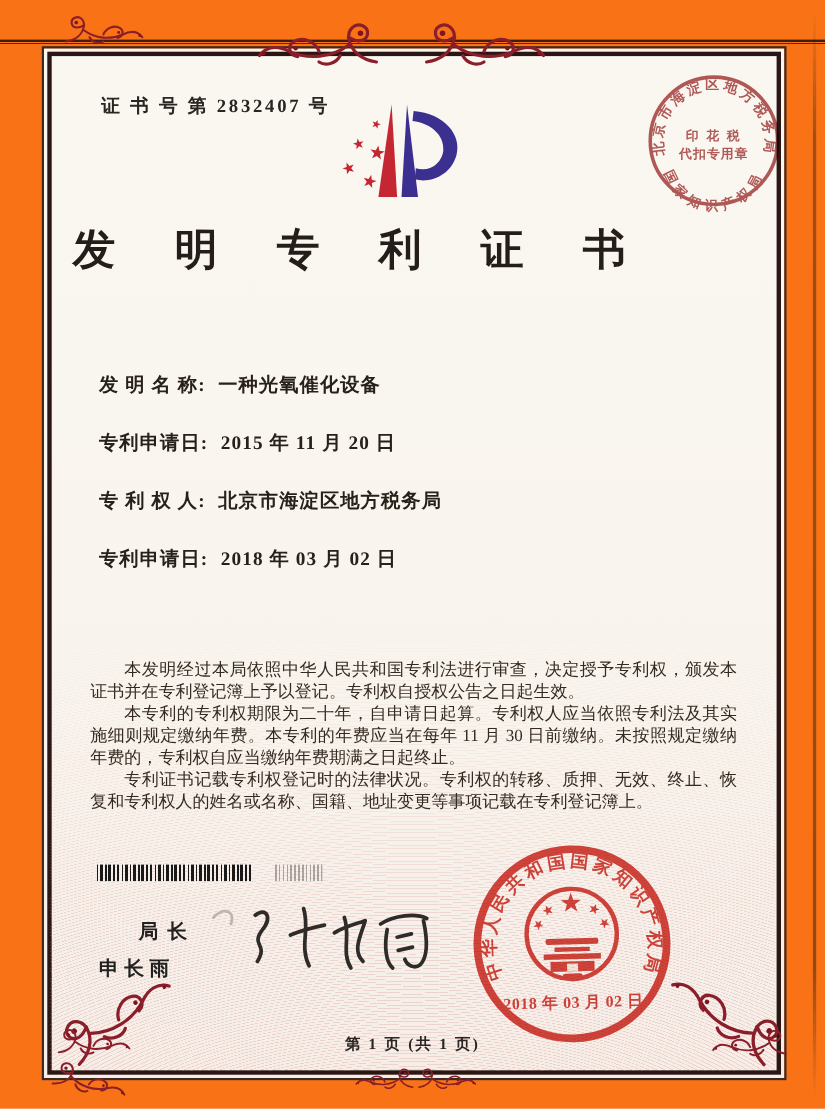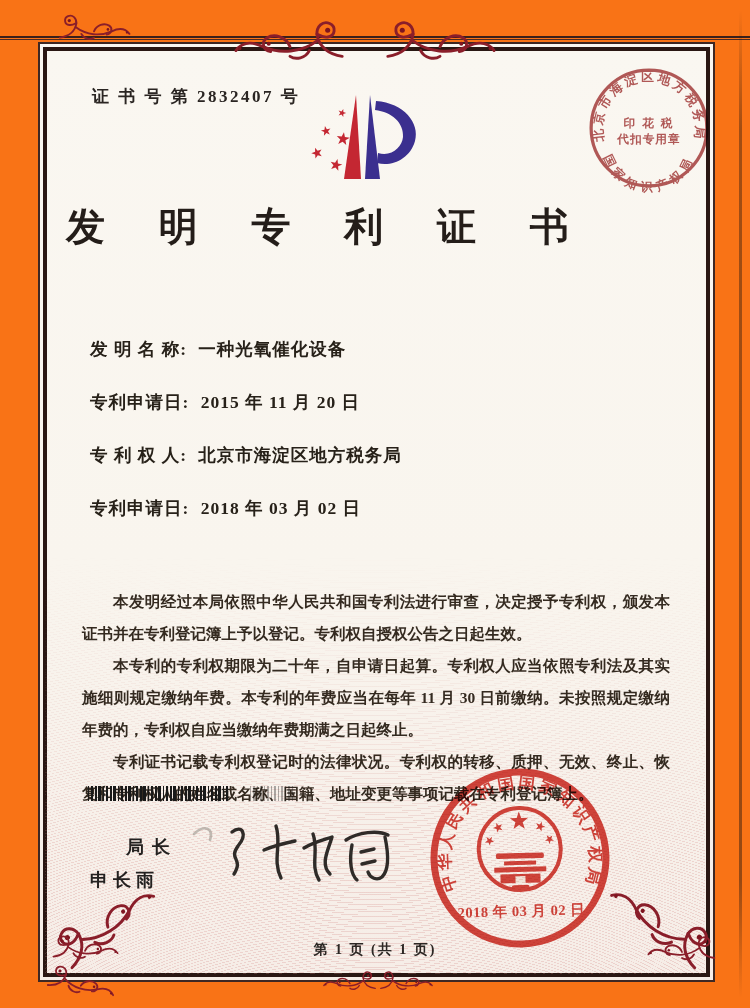--- a/index.html
+++ b/index.html
@@ -37,22 +37,22 @@
   .logo{position:absolute;left:300px;top:86px;width:150px;height:102px;z-index:5;}
   .tax-stamp{position:absolute;left:583px;top:62px;width:132px;height:132px;z-index:7;
     opacity:.82;mix-blend-mode:multiply;}
   .title{position:absolute;left:0;top:200px;width:750px;z-index:5;text-align:left;
     font-size:39px;font-weight:700;letter-spacing:22px;text-indent:22px;color:#241d19;padding-left:44px;}
   .fields{position:absolute;left:90px;top:299px;z-index:5;margin-top:38px;}
   .field-row{height:24.5px;line-height:24.5px;margin-bottom:28.5px;font-size:17.5px;
     font-weight:700;color:#272119;white-space:nowrap;}
   .flabel{margin-right:7px;letter-spacing:1px;}
   .fvalue{letter-spacing:1px;}
-  .paras{position:absolute;left:82px;top:586px;width:588px;z-index:5;
-    font-size:15.5px;line-height:32px;color:#342a20;font-weight:700;text-align:justify;}
+  .paras{position:absolute;left:82px;top:600px;width:588px;z-index:5;
+    font-size:15.5px;line-height:20px;color:#342a20;font-weight:400;text-align:justify;}
   .paras p{margin:0;text-indent:2em;}
   .barcode{position:absolute;left:88px;top:786px;width:205px;height:15px;z-index:5;}
   .bc-main{position:absolute;left:0;top:0;width:142px;height:15px;
     background:repeating-linear-gradient(90deg,#191919 0 1.5px,rgba(0,0,0,0) 1.5px 3px,#191919 3px 5.5px,rgba(0,0,0,0) 5.5px 7.5px);}
   .bc-tail{position:absolute;left:162px;top:0;width:43px;height:15px;opacity:.35;
     background:repeating-linear-gradient(90deg,#191919 0 1.5px,rgba(0,0,0,0) 1.5px 3.5px,#191919 3.5px 5px,rgba(0,0,0,0) 5px 7px);}
   .officer-title{position:absolute;left:90px;top:835px;z-index:5;
     font-family:"Liberation Sans",sans-serif;font-size:18px;font-weight:600;letter-spacing:8px;color:#232120;margin-left:36px;}
   .officer-name{position:absolute;left:90px;top:868px;z-index:5;
     font-family:Liberation Serif, serif;font-size:18px;font-weight:600;letter-spacing:5px;color:#232120;}

